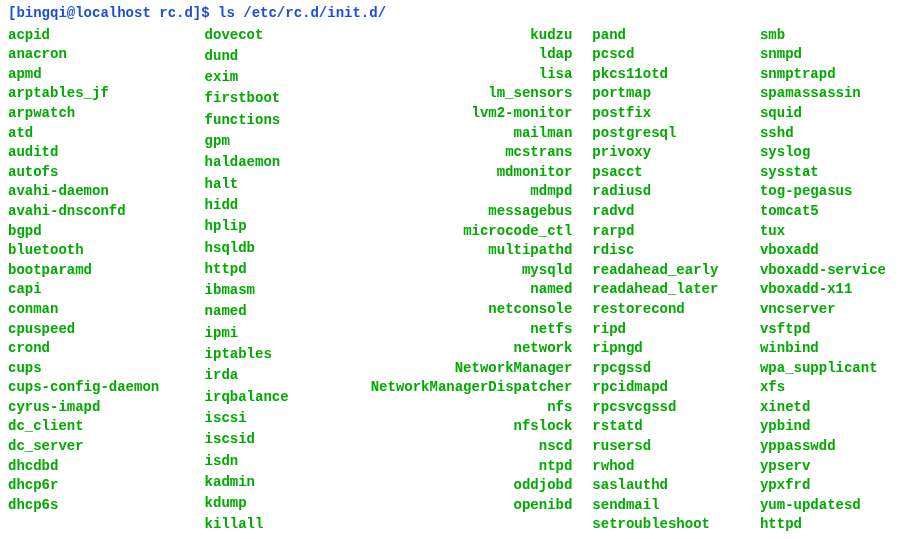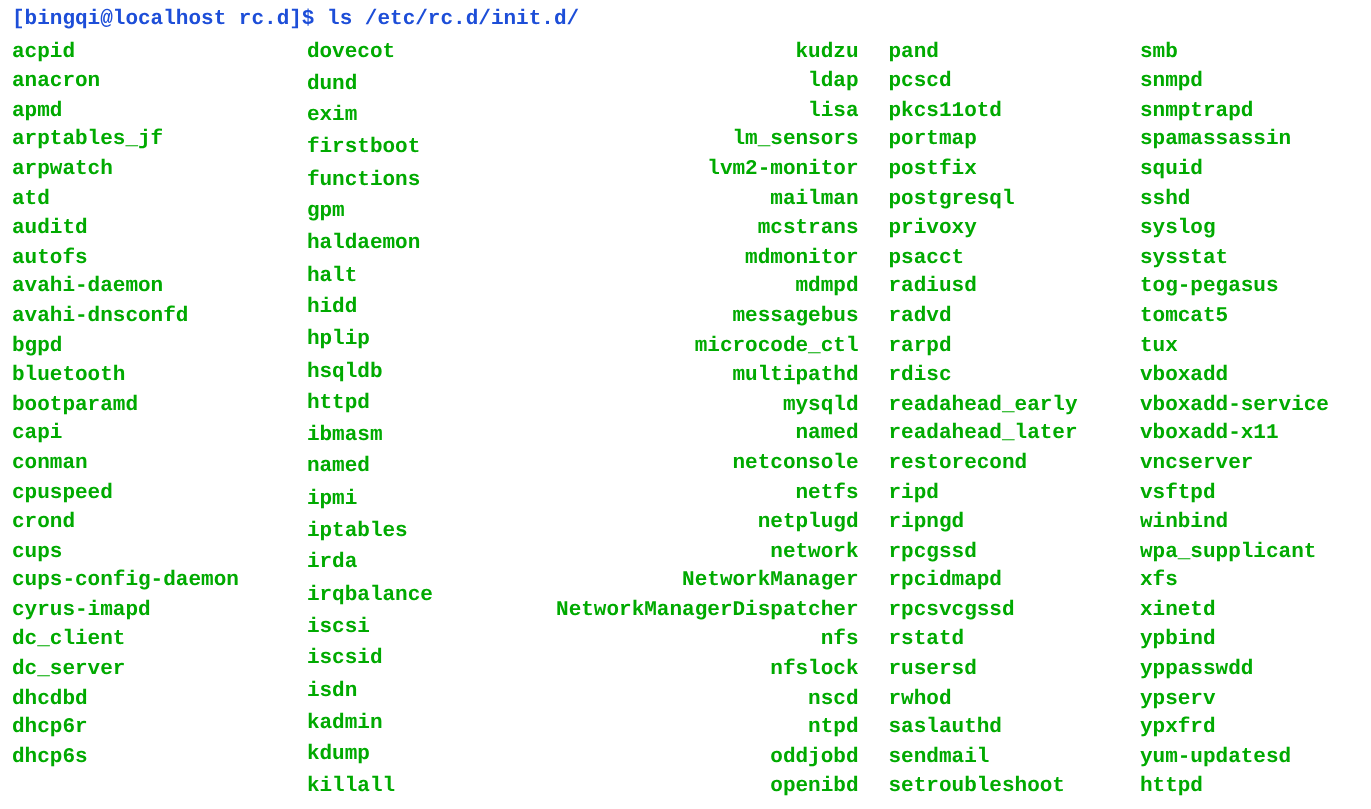--- a/index.html
+++ b/index.html
@@ -105,21 +105,20 @@
       <span class="entry">mcstrans</span>
       <span class="entry">mdmonitor</span>
       <span class="entry">mdmpd</span>
       <span class="entry">messagebus</span>
       <span class="entry">microcode_ctl</span>
       <span class="entry">multipathd</span>
       <span class="entry">mysqld</span>
       <span class="entry">named</span>
       <span class="entry">netconsole</span>
       <span class="entry">netfs</span>
-      <span class="entry">netplugd</span>
       <span class="entry">network</span>
       <span class="entry">NetworkManager</span>
       <span class="entry">NetworkManagerDispatcher</span>
       <span class="entry">nfs</span>
       <span class="entry">nfslock</span>
       <span class="entry">nscd</span>
       <span class="entry">ntpd</span>
       <span class="entry">oddjobd</span>
       <span class="entry">openibd</span>
     </div>

